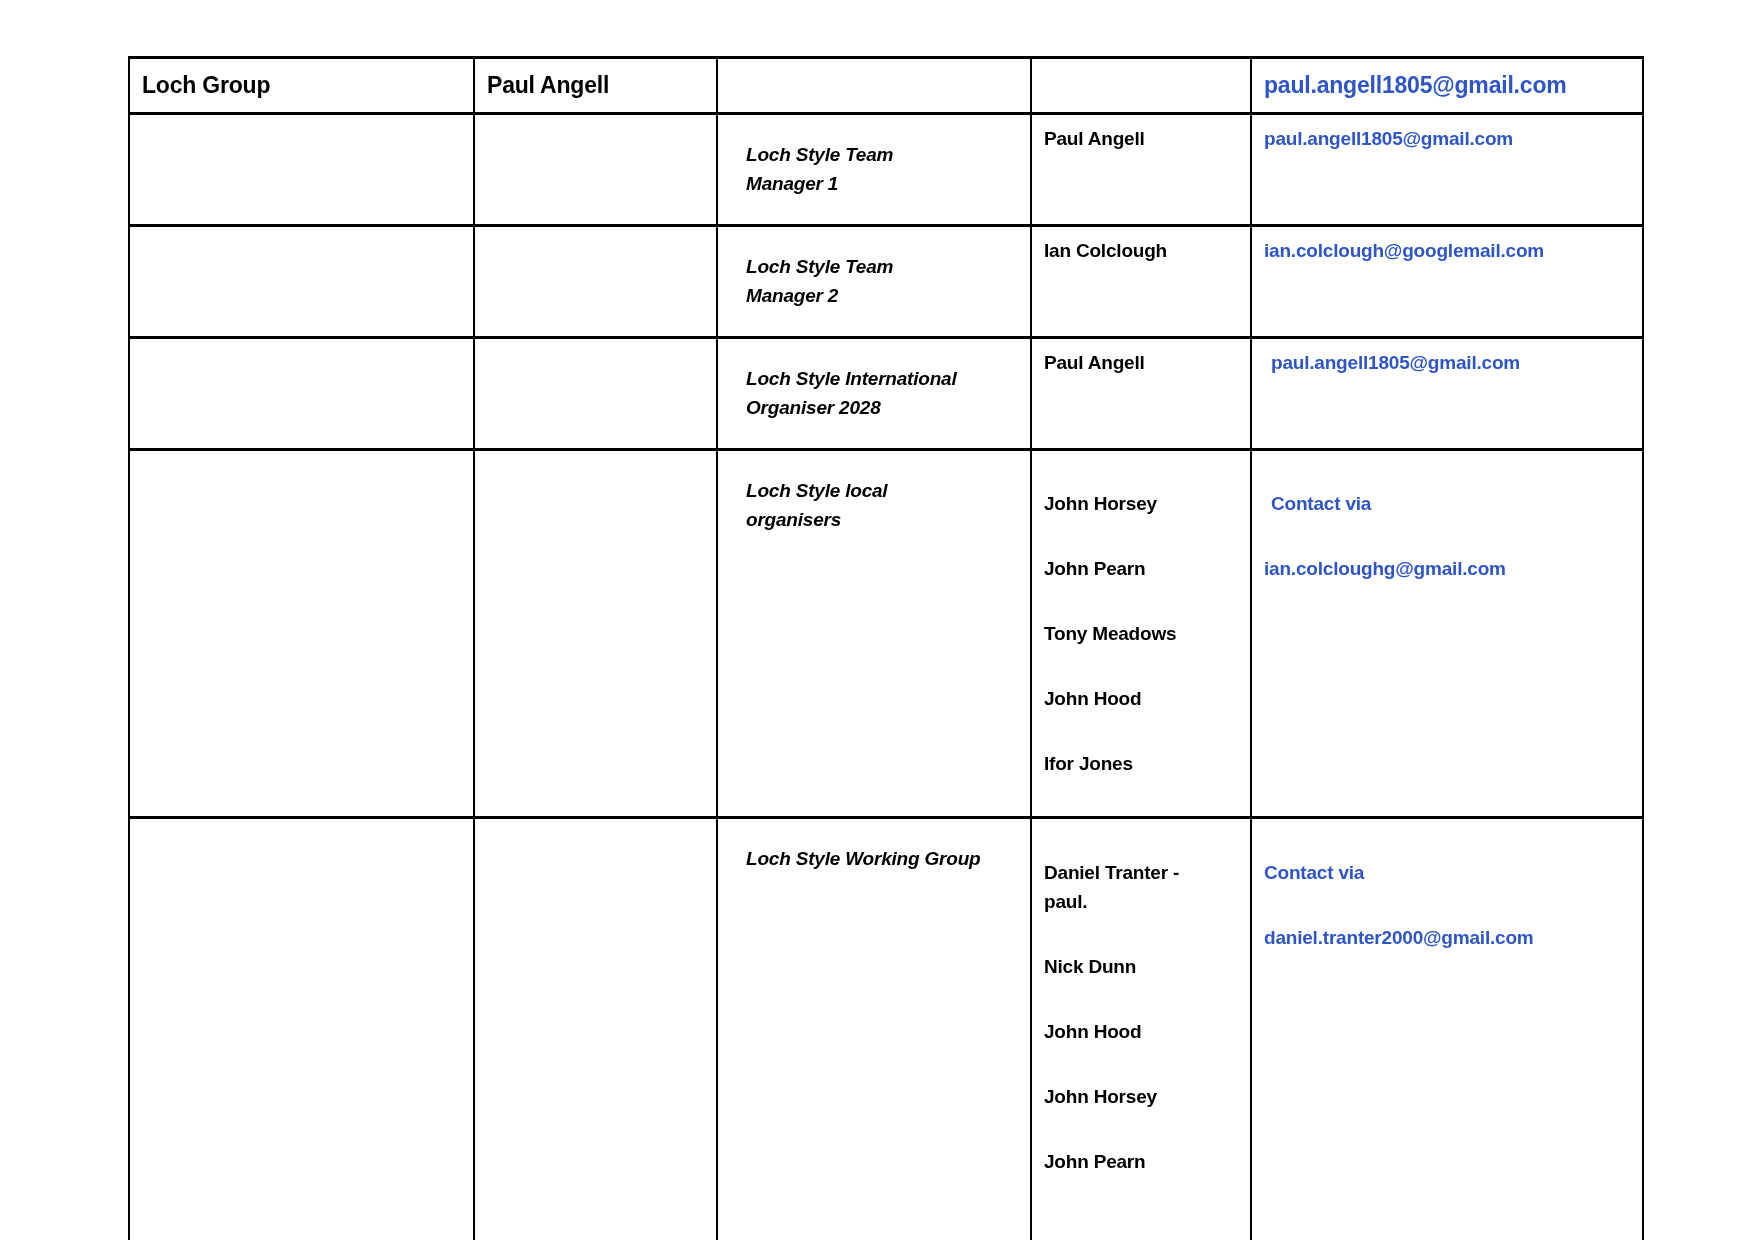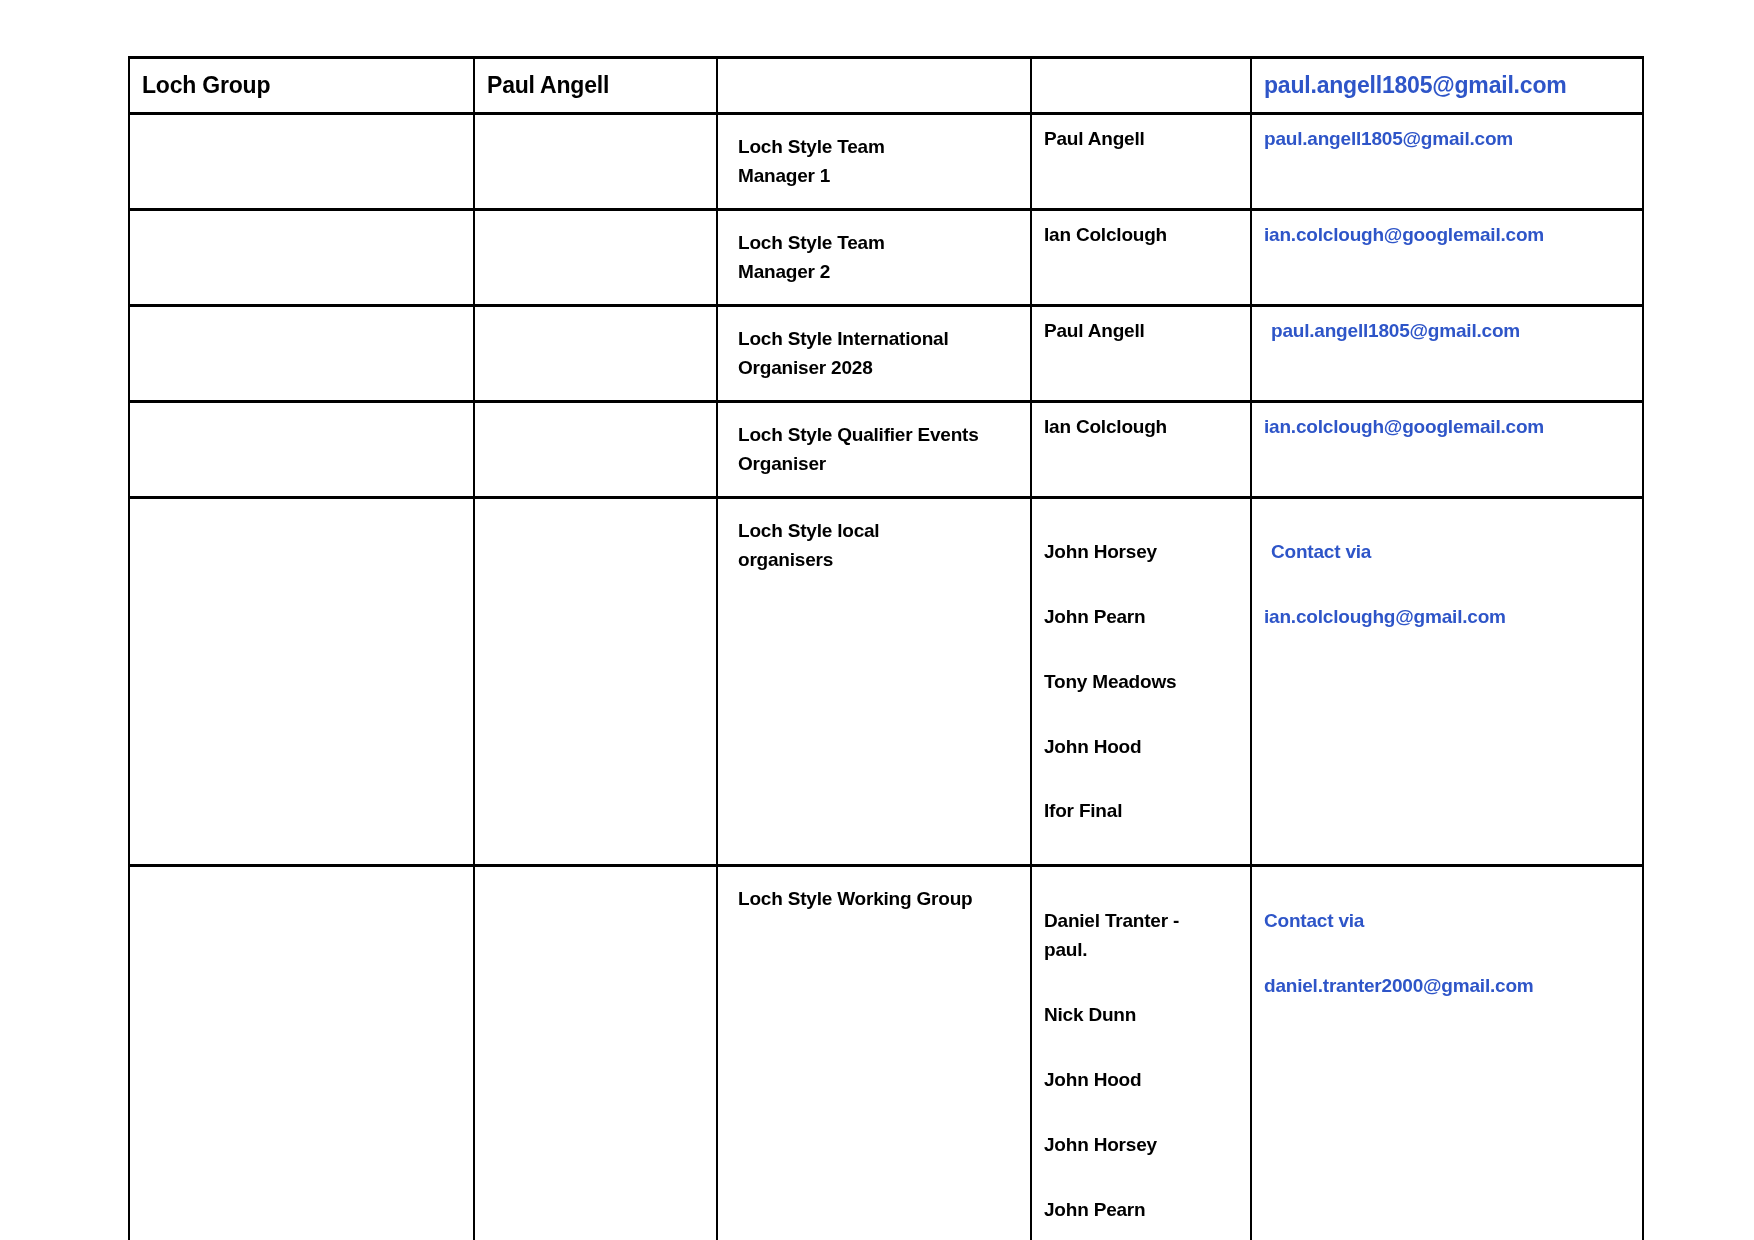--- a/index.html
+++ b/index.html
@@ -36,21 +36,21 @@
     overflow: hidden;
   }
   tr.header-row td {
     vertical-align: middle;
     font-size: 23px;
     padding-top: 4px;
     padding-bottom: 4px;
   }
   .name-line { margin: 0 0 6px 0; }
   .name-line:last-child { margin-bottom: 0; }
-  .role-label { margin: 8px; }
+  .role-label { margin: 16px; font-style: italic; }
   a.email, .contact-prefix {
     color: var(--link, #2e55c8);
     text-decoration: none;
     cursor: pointer;
     display: block;
   }
   a.email.u { }
   .contact-prefix { margin: 0 0 6px 0; }
   .indent { padding-left: 7px; }
   tr.header-row a.email { font-size: 23px; letter-spacing: -0.2px; }
@@ -97,40 +97,32 @@
     <tr style="height:81px">
       <td></td>
       <td></td>
       <td><div class="role-label">Loch Style International
 Organiser 2028</div></td>
       <td><div class="name-line">Paul Angell</div></td>
       <td><a class="email u indent">paul.angell1805@gmail.com</a></td>
     </tr>
 
 
-    <tr style="height:81px">
-      <td></td>
-      <td></td>
-      <td><div class="role-label">Loch Style Qualifier Events
-Organiser</div></td>
-      <td><div class="name-line">Ian Colclough</div></td>
-      <td><a class="email u">ian.colclough@googlemail.com</a></td>
-    </tr>
 
     <tr style="height:189px">
       <td></td>
       <td></td>
       <td><div class="role-label">Loch Style local
 organisers</div></td>
       <td>
         <div class="name-line">John Horsey</div>
         <div class="name-line">John Pearn</div>
         <div class="name-line">Tony Meadows</div>
         <div class="name-line">John Hood</div>
-        <div class="name-line">Ifor Final</div>
+        <div class="name-line">Ifor Jones</div>
       </td>
       <td>
         <span class="contact-prefix indent">Contact via</span>
         <a class="email">ian.colcloughg@gmail.com</a>
       </td>
     </tr>
 
     <tr style="height:260px">
       <td></td>
       <td></td>

